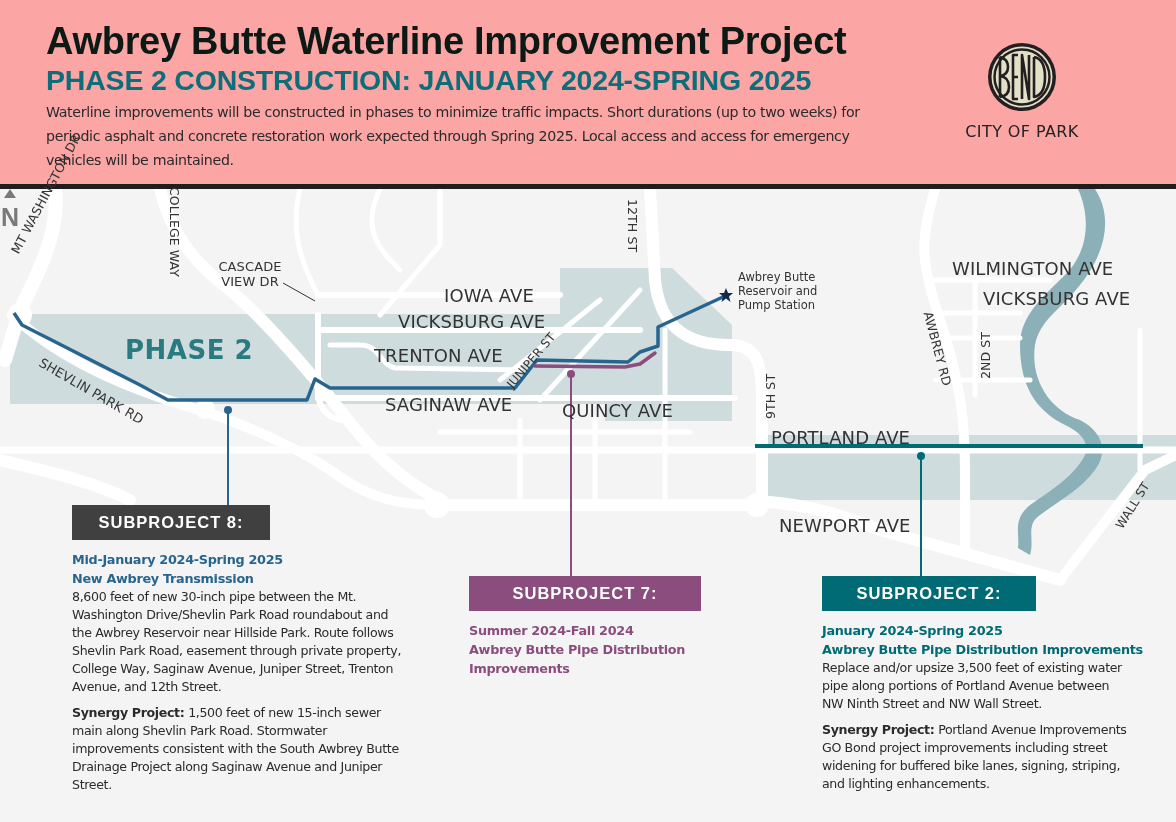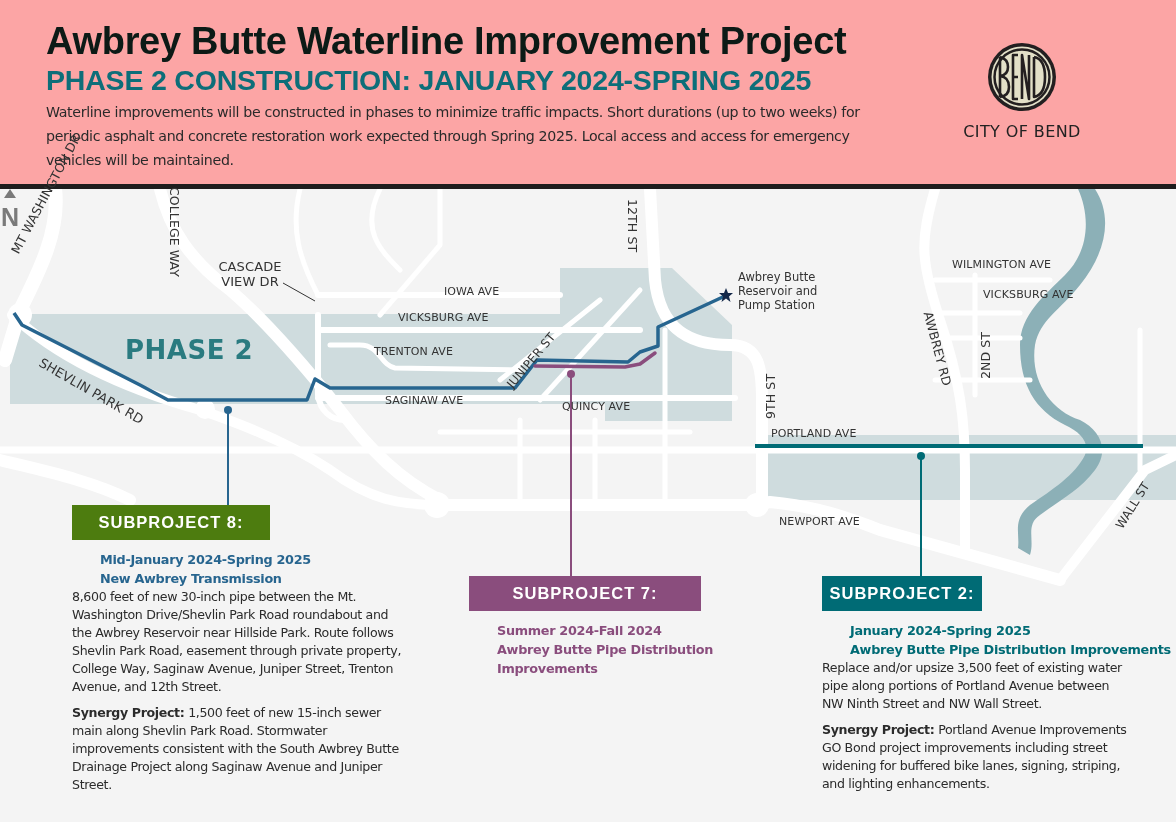--- a/index.html
+++ b/index.html
@@ -12,29 +12,29 @@
   .subtitle { position: absolute; left: 46px; top: 64px; font-weight: bold; font-size: 28.5px; color: #0d6e79; white-space: nowrap; letter-spacing: -0.2px; }
   .intro { position: absolute; left: 46px; top: 100px; width: 860px; font-family: "DejaVu Sans", sans-serif; font-size: 14.2px; line-height: 24px; color: #2a2a2a; letter-spacing: -0.35px; }
   .logo { position: absolute; left: 952px; top: 38px; width: 140px; height: 110px; }
   .logo-seal { position: absolute; left: 34px; top: 3px; width: 72px; height: 72px; }
   .logo-text { position: absolute; left: 0; top: 84px; width: 140px; text-align: center; font-family: "DejaVu Sans", sans-serif; font-size: 16px; letter-spacing: 0.4px; color: #222; white-space: nowrap; }
   .divider { position: absolute; left: 0; top: 184px; width: 1176px; height: 5px; background: #1f1d1e; }
 
   
   .map { position: absolute; left: 0; top: 189px; width: 1176px; height: 633px; }
   .map svg { position: absolute; left: 0; top: 0; }
-  .lbl { position: absolute; font-family: "DejaVu Sans", sans-serif; font-size: 11px; color: #333; white-space: nowrap; letter-spacing: 0.1px; }
+  .lbl { position: absolute; font-family: "DejaVu Sans", sans-serif; font-size: 18px; color: #333; white-space: nowrap; letter-spacing: 0.1px; }
   .lbl.small { font-size: 11.5px; color: #333; line-height: 14px; letter-spacing: 0; }
   .phase { position: absolute; font-family: "DejaVu Sans", sans-serif; font-weight: bold; font-size: 26px; color: #2a7b80; white-space: nowrap; letter-spacing: 0.5px; }
   .north { position: absolute; left: 845px; top: 212px; width: 20px; height: 40px; }
 
   
   .sub { position: absolute; }
   .sub-badge { height: 35px; display: flex; align-items: center; justify-content: center; color: #fff; font-weight: bold; font-size: 16.5px; letter-spacing: 1px; }
-  .sub-dates, .sub-name { font-family: "DejaVu Sans", sans-serif; font-weight: bold; font-size: 12.8px; line-height: 19px; letter-spacing: -0.3px; margin-left: 28px; }
+  .sub-dates, .sub-name { font-family: "DejaVu Sans", sans-serif; font-weight: bold; font-size: 12.8px; line-height: 19px; letter-spacing: -0.3px; }
   .sub-desc, .sub-syn { font-family: "DejaVu Sans", sans-serif; font-size: 12.6px; line-height: 18px; color: #2b2b2b; letter-spacing: -0.35px; }
   .sub-syn { margin-top: 8px; }
   .sub-syn b { font-weight: bold; color: #2b2b2b; }
   .sub-head { margin-top: 10px; }
 </style>
 </head>
 <body>
 
 <div class="header">
   <h1 class="title">Awbrey Butte Waterline Improvement Project</h1>
@@ -46,21 +46,21 @@
       <circle cx="36" cy="36" r="30.5" fill="#e3e0c8"></circle>
       <circle cx="36" cy="36" r="27.5" fill="none" stroke="#231f20" stroke-width="2.5"></circle>
 
       <g fill="none" stroke="#231f20" stroke-width="2.6" stroke-linejoin="round">
         <path d="M14 16 L14 56 M14 16 Q22 18 22 26 Q22 34 14 35 Q23 36 23 46 Q23 55 14 56"></path>
         <path d="M32 14 L27 14 L27 58 L32 58 M27 36 L32 36"></path>
         <path d="M36 58 L36 14 L43 58 L43 14"></path>
         <path d="M48 16 L48 56 Q59 54 59 36 Q59 18 48 16"></path>
       </g>
     </svg>
-    <div class="logo-text">CITY OF BEND</div>
+    <div class="logo-text">CITY OF PARK</div>
   </div>
 </div>
 <div class="divider"></div>
 
 <div class="map">
   <svg width="1176" height="633" viewBox="0 189 1176 633">
 
     <g fill="#cfdcde">
       <path d="M10 314 L560 314 L560 268 L672 268 L732 325 L732 421 L605 421 L605 404 L10 404 Z"></path>
       <path d="M10 314 L10 330 L60 370 L150 404 L10 404 Z"></path>
@@ -159,38 +159,38 @@
   <div class="lbl" style="left:1113px; top:335px; transform: rotate(-58deg); transform-origin: left top; font-size:12px;">WALL ST</div>
 
   <div class="lbl small" style="left:738px; top:81px; text-align:left;">
     <div>Awbrey Butte</div>
     <div>Reservoir and</div>
     <div>Pump Station</div>
   </div>
 </div>
 
 <div class="sub" style="left:72px; top:505px; width:330px;">
-  <div class="sub-badge" style="background:#4d7c0f; width:198px;">SUBPROJECT 8:</div>
+  <div class="sub-badge" style="background:#404040; width:198px;">SUBPROJECT 8:</div>
   <div class="sub-head">
     <div class="sub-dates" style="color:#27658f;">Mid-January 2024-Spring 2025</div>
     <div class="sub-name" style="color:#27658f;">New Awbrey Transmission</div>
   </div>
   <div class="sub-desc">8,600 feet of new 30-inch pipe between the Mt. Washington Drive/Shevlin Park Road roundabout and the Awbrey Reservoir near Hillside Park. Route follows Shevlin Park Road, easement through private property, College Way, Saginaw Avenue, Juniper Street, Trenton Avenue, and 12th Street.</div>
   <div class="sub-syn"><b>Synergy Project:</b><span> 1,500 feet of new 15-inch sewer main along Shevlin Park Road. Stormwater improvements consistent with the South Awbrey Butte Drainage Project along Saginaw Avenue and Juniper Street.</span></div>
 </div>
 
 <div class="sub" style="left:469px; top:576px; width:260px;">
   <div class="sub-badge" style="background:#8a4d7d; width:232px;">SUBPROJECT 7:</div>
   <div class="sub-head">
     <div class="sub-dates" style="color:#8a4d7d;">Summer 2024-Fall 2024</div>
     <div class="sub-name" style="color:#8a4d7d; width:220px;">Awbrey Butte Pipe Distribution Improvements</div>
   </div>
 </div>
 
 <div class="sub" style="left:822px; top:576px; width:320px;">
-  <div class="sub-badge" style="background:#006b75; width:160px;text-align:right;">SUBPROJECT 2:</div>
+  <div class="sub-badge" style="background:#006b75; width:214px;text-align:right;">SUBPROJECT 2:</div>
   <div class="sub-head">
     <div class="sub-dates" style="color:#006b75;">January 2024-Spring 2025</div>
     <div class="sub-name" style="color:#006b75; white-space:nowrap;">Awbrey Butte Pipe Distribution Improvements</div>
   </div>
   <div class="sub-desc" style="width:300px;">Replace and/or upsize 3,500 feet of existing water pipe along portions of Portland Avenue between NW Ninth Street and NW Wall Street.</div>
   <div class="sub-syn" style="width:305px;"><b>Synergy Project:</b><span> Portland Avenue Improvements GO Bond project improvements including street widening for buffered bike lanes, signing, striping, and lighting enhancements.</span></div>
 </div>
 
 </body></html>

